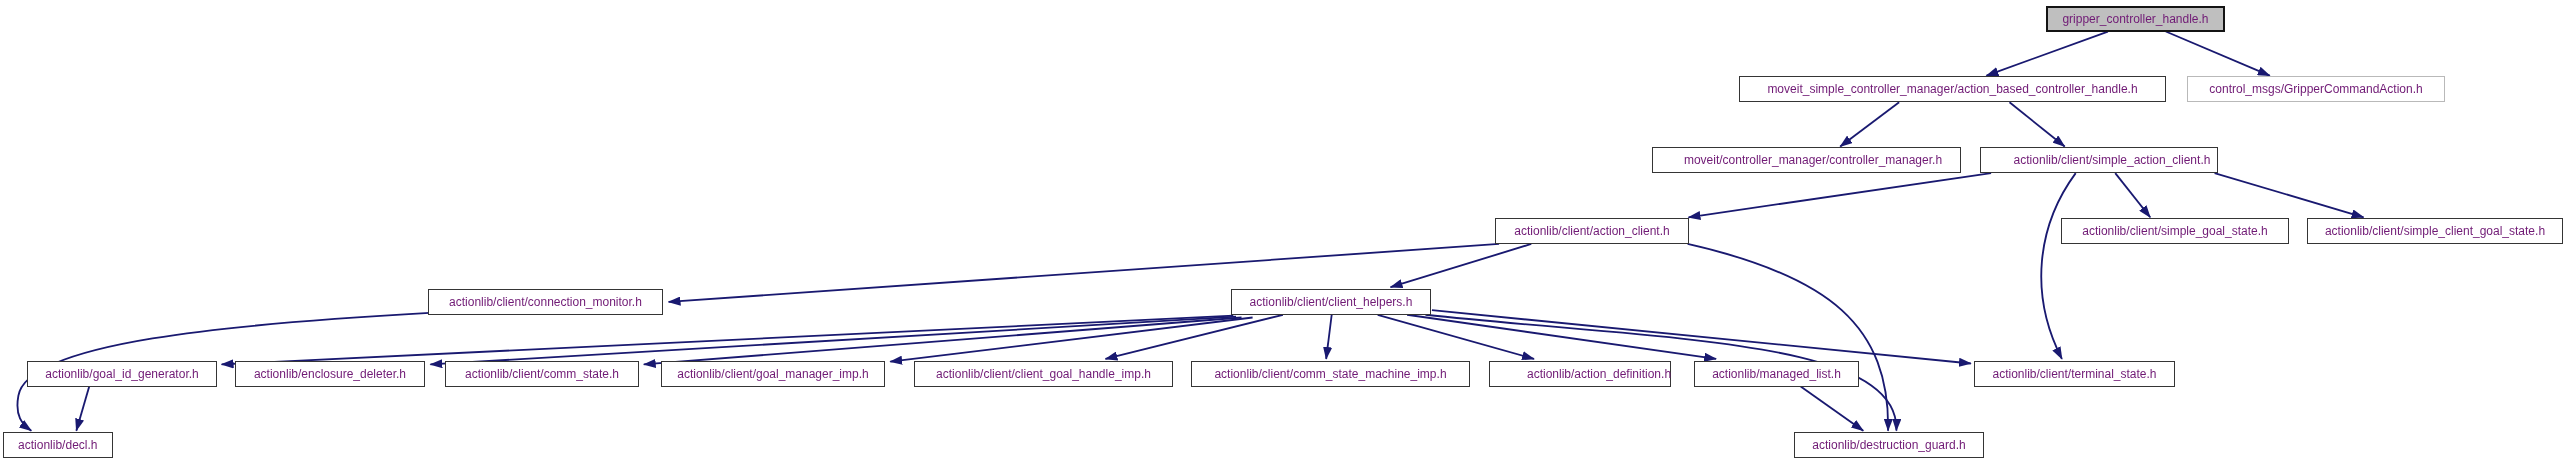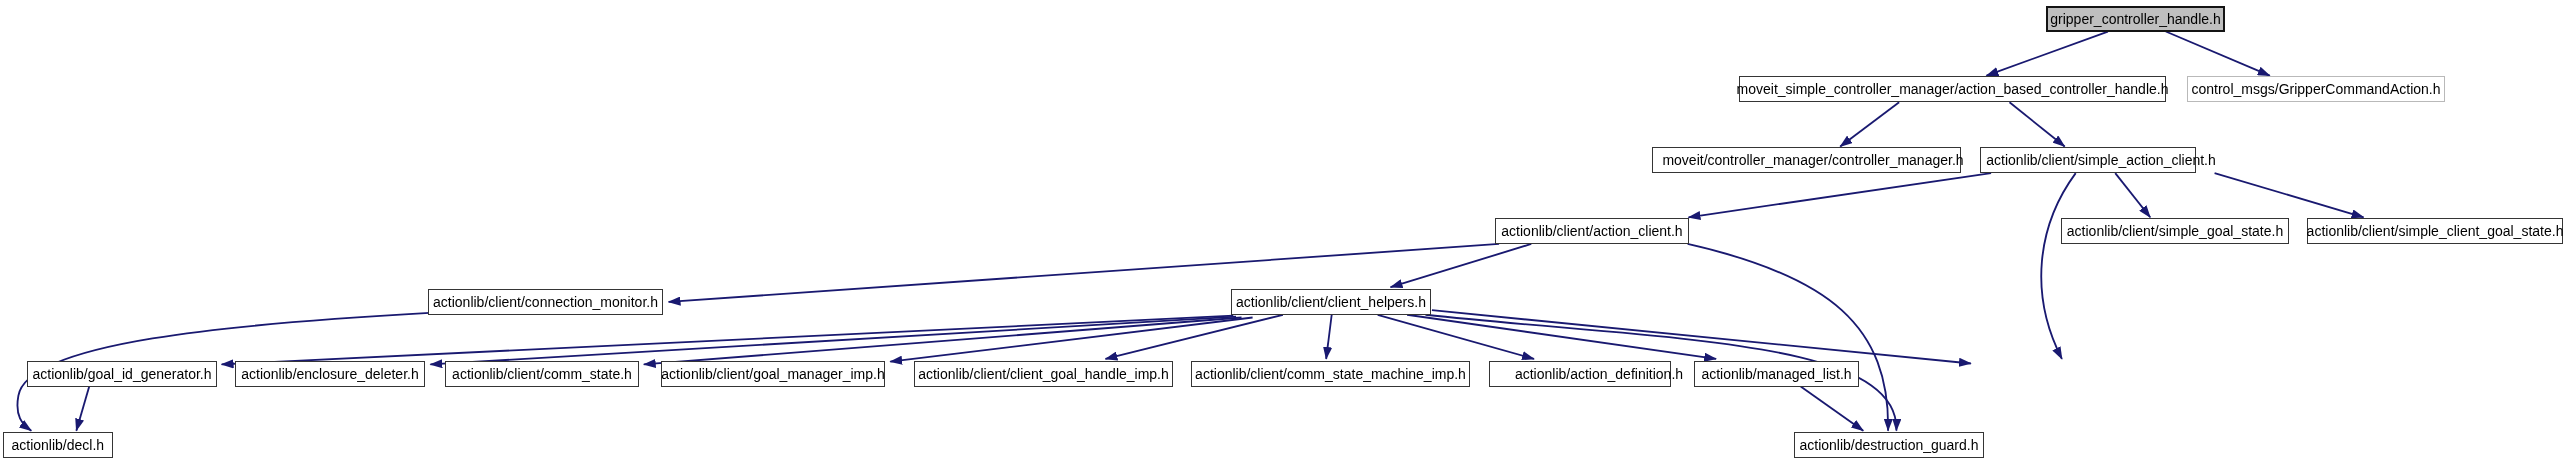--- a/index.html
+++ b/index.html
@@ -20,22 +20,22 @@
     left: 0;
     top: 0;
     z-index: 0;
   }
   .node {
     position: absolute;
     height: 26px;
     box-sizing: border-box;
     background: #ffffff;
     border: 1.8px solid #353535;
-    color: #000000;
-    font-size: 14px;
+    color: #701a75;
+    font-size: 12px;
     line-height: 22px;
     text-align: center;
     white-space: nowrap;
     z-index: 1;
     display: flex;
     align-items: center;
     justify-content: center;
     cursor: pointer;
   }
   .node.main {
@@ -87,30 +87,31 @@
         <path d="M1958,420 L2026,468" class="edge" stroke="#191970" marker-end="url(#arrow)"></path>
         <path d="M97,420 L83,468" class="edge" stroke="#191970" marker-end="url(#arrow)"></path>
         <path d="M467,340 C250,352 30,372 20,430 C16,452 24,461 34,468" class="edge" stroke="#191970" marker-end="url(#arrow)"></path>
       </g>
   </svg>
 
 <div class="node main" style="left: 2046px; top: 5.5px; width: 179px;">gripper_controller_handle.h</div>
     <div class="node" style="left: 1739px; top: 76px; width: 427px;">moveit_simple_controller_manager/action_based_controller_handle.h</div>
     <div class="node external" style="left: 2187px; top: 76px; width: 258px;">control_msgs/GripperCommandAction.h</div>
     <div class="node" style="left: 1652px; top: 147px; width: 309px; padding-left: 13px;">moveit/controller_manager/controller_manager.h</div>
-    <div class="node" style="left: 1980px; top: 147px; width: 216px; padding-left: 26px;">actionlib/client/simple_action_client.h</div>
+    <div class="node" style="left: 1980px; top: 147px; width: 238px; padding-left: 26px;">actionlib/client/simple_action_client.h</div>
     <div class="node" style="left: 1495px; top: 218px; width: 194px;">actionlib/client/action_client.h</div>
     <div class="node" style="left: 2061px; top: 218px; width: 228px;">actionlib/client/simple_goal_state.h</div>
     <div class="node" style="left: 2307px; top: 218px; width: 256px;">actionlib/client/simple_client_goal_state.h</div>
     <div class="node" style="left: 428px; top: 289px; width: 235px;">actionlib/client/connection_monitor.h</div>
     <div class="node" style="left: 1231px; top: 289px; width: 200px;">actionlib/client/client_helpers.h</div>
     <div class="node" style="left: 27px; top: 361px; width: 190px;">actionlib/goal_id_generator.h</div>
     <div class="node" style="left: 235px; top: 361px; width: 190px;">actionlib/enclosure_deleter.h</div>
     <div class="node" style="left: 445px; top: 361px; width: 194px;">actionlib/client/comm_state.h</div>
     <div class="node" style="left: 661px; top: 361px; width: 224px;">actionlib/client/goal_manager_imp.h</div>
     <div class="node" style="left: 914px; top: 361px; width: 259px;">actionlib/client/client_goal_handle_imp.h</div>
     <div class="node" style="left: 1191px; top: 361px; width: 279px;">actionlib/client/comm_state_machine_imp.h</div>
     <div class="node" style="left: 1489px; top: 361px; width: 182px; padding-left: 38px;">actionlib/action_definition.h</div>
     <div class="node" style="left: 1694px; top: 361px; width: 165px;">actionlib/managed_list.h</div>
+    <div class="node" style="left: 1974px; top: 361px; width: 201px;">actionlib/client/terminal_state.h</div>
     <div class="node" style="left: 2.8px; top: 432px; width: 110px;">actionlib/decl.h</div>
     <div class="node" style="left: 1794px; top: 432px; width: 190px;">actionlib/destruction_guard.h</div>
   </div>
 
 
 </body></html>

